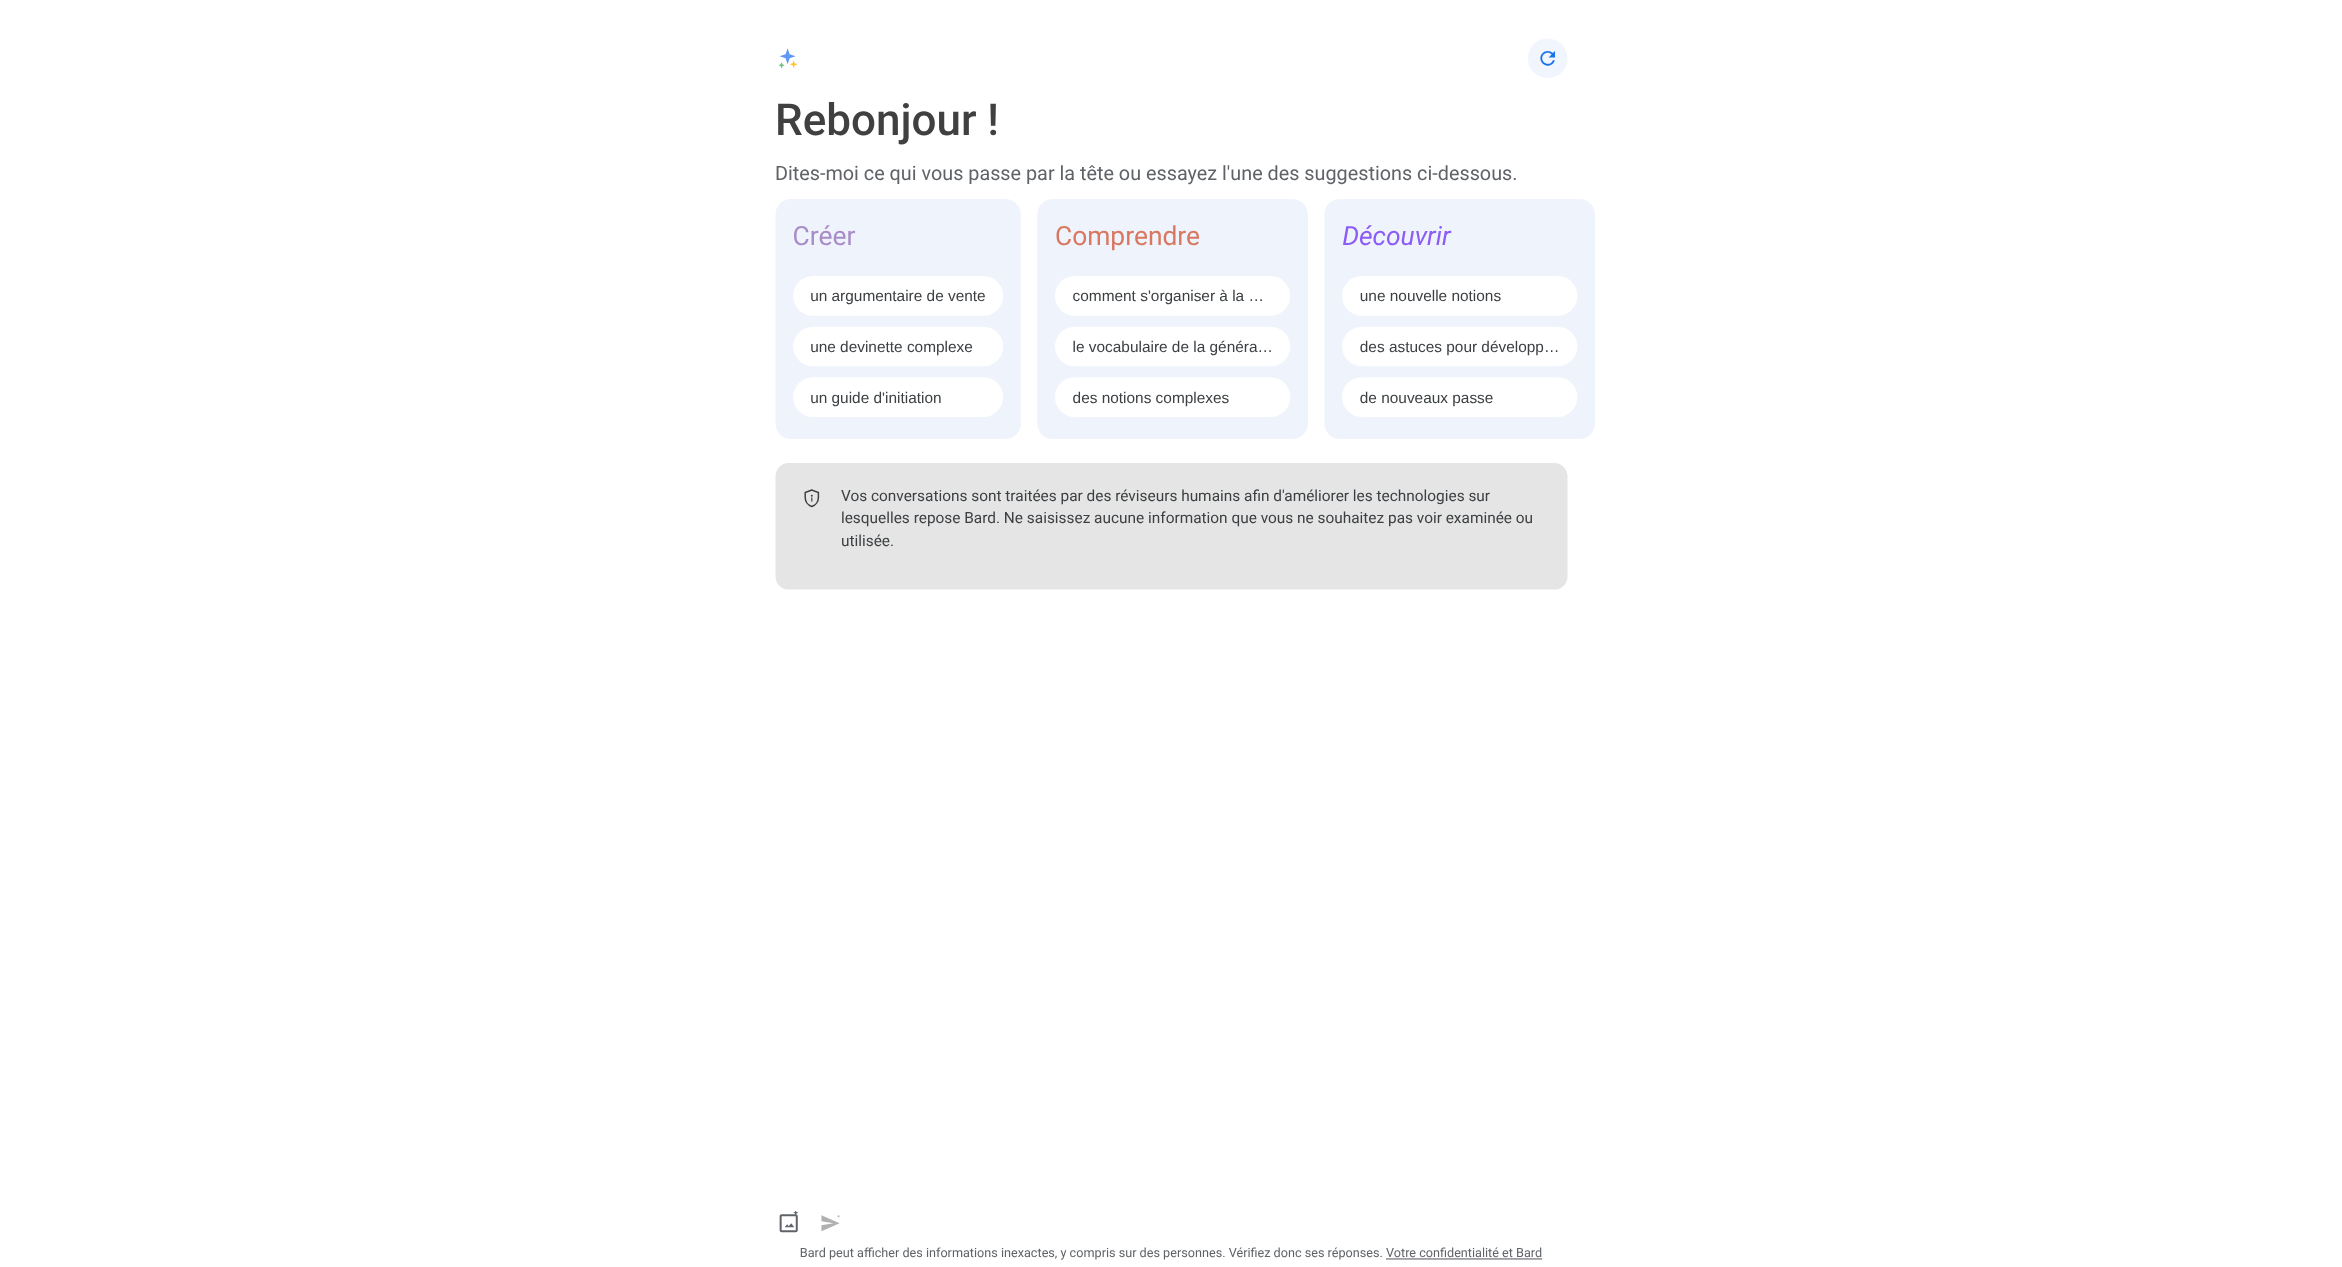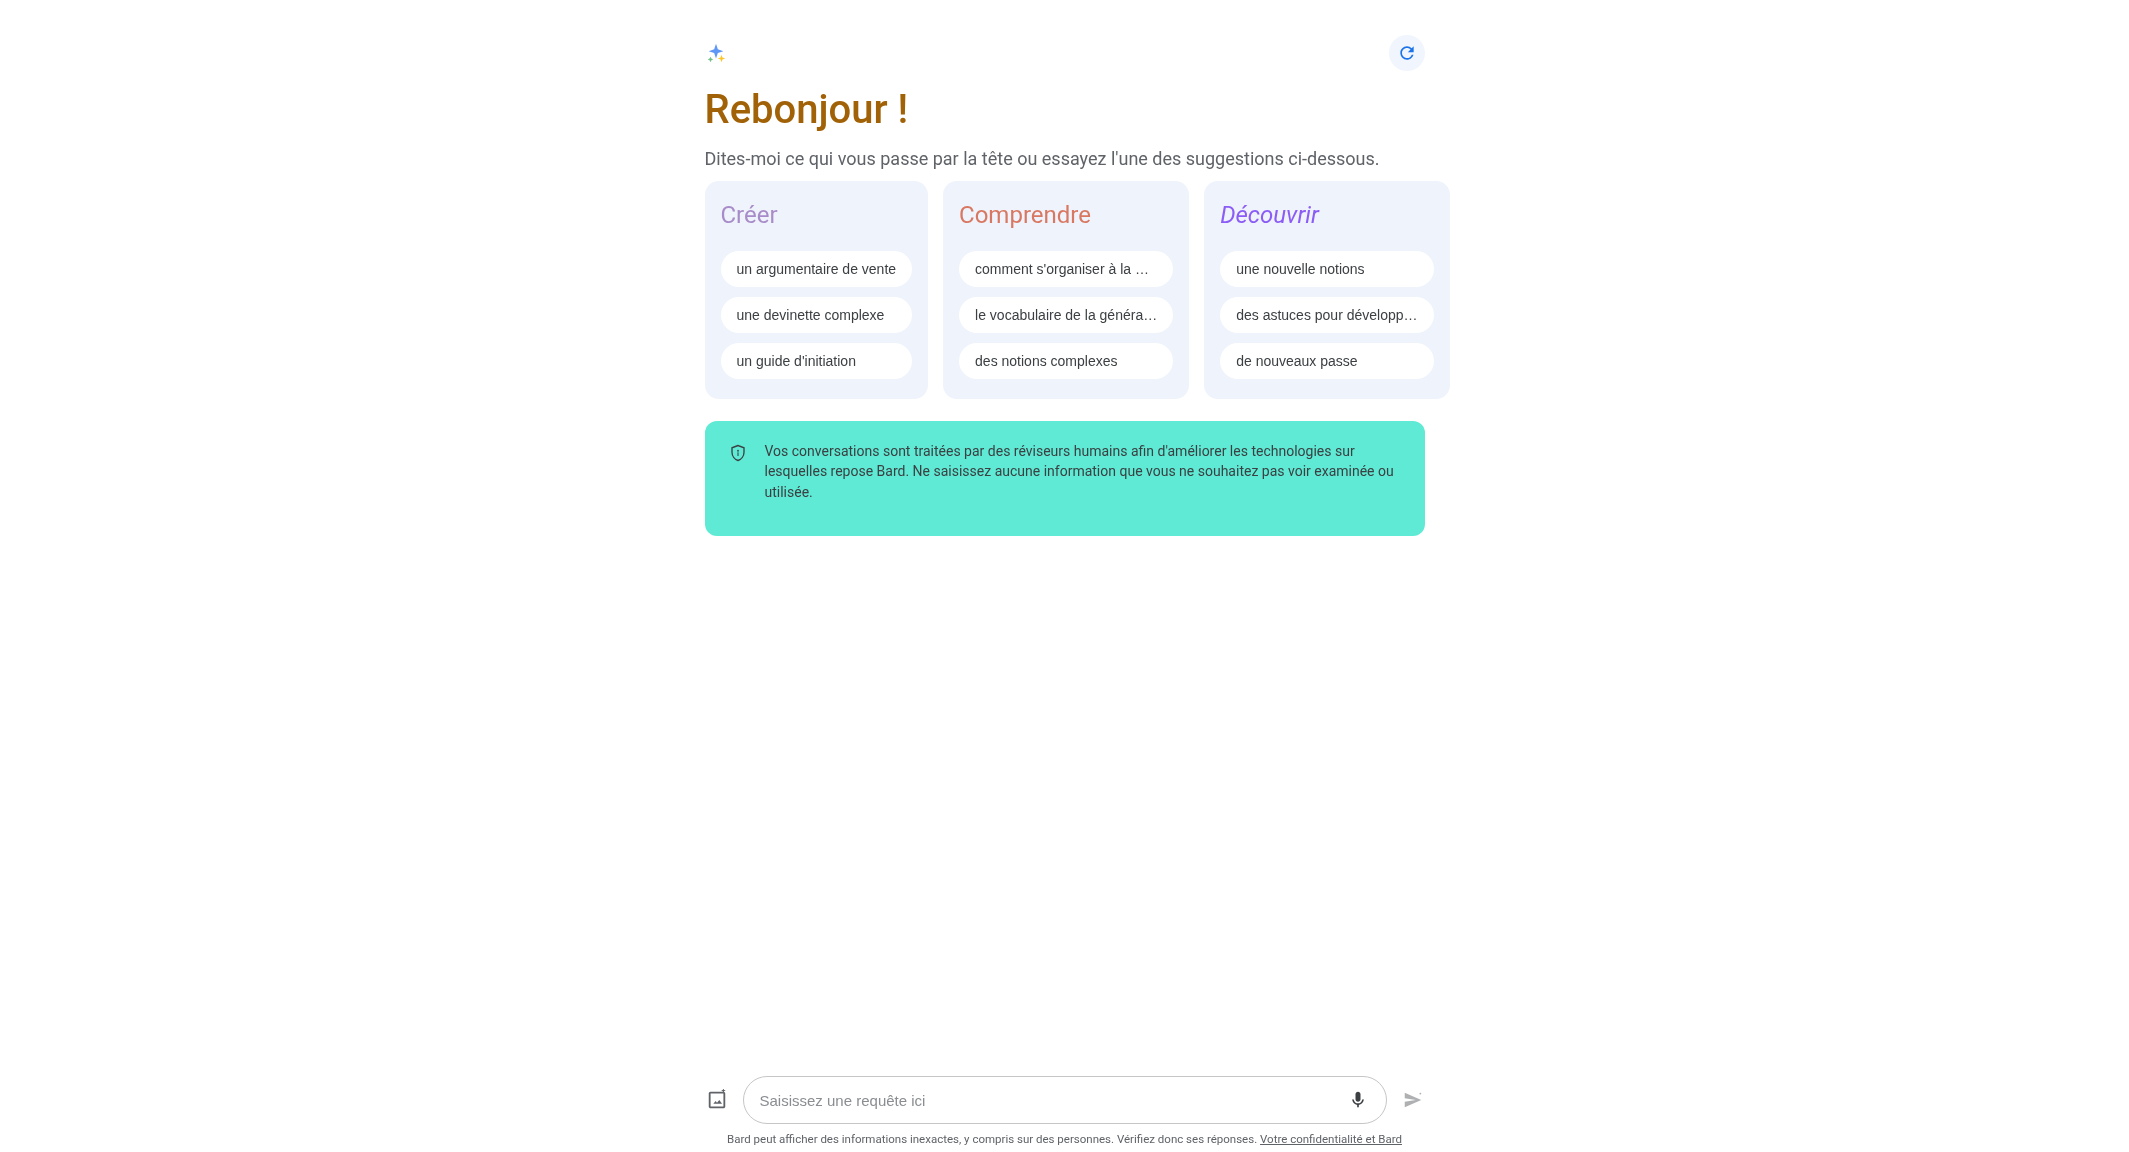--- a/index.html
+++ b/index.html
@@ -50,21 +50,21 @@
     }
 
     .refresh-button svg {
       width: 20px;
       height: 20px;
     }
 
     .greeting {
       font-size: 40px;
       font-weight: 500;
-      color: #a16207;
+      color: #404040;
       margin-bottom: 15px;
     }
 
     .subtitle {
       font-size: 18px;
       color: #5f6368;
       margin-bottom: 12px;
     }
 
     .cards-row {
@@ -114,21 +114,21 @@
       width: 100%;
       text-align: left;
       display: block;
     }
 
     .suggestion-pill:last-child {
       margin-bottom: 0;
     }
 
     .privacy-notice {
-      background: #5eead4;
+      background: #e5e5e5;
       border-radius: 12px;
       padding: 20px 24px;
       display: flex;
       gap: 18px;
       justify-content: flex-end;
     }
 
     .shield-icon {
       width: 18px;
       height: 20px;
@@ -310,28 +310,20 @@
 </div>
 
 <div class="bottom-section">
   <div class="input-row">
     <button class="upload-icon-btn">
       <svg viewBox="0 0 24 24" width="22" height="22">
         <path fill="#5f6368" d="M5 19h14V5H5v14zm0 2c-1.1 0-2-.9-2-2V5c0-1.1.9-2 2-2h14c1.1 0 2 .9 2 2v14c0 1.1-.9 2-2 2H5zm3-5l2.5-3 1.5 2 2.5-3 3 4H8z"></path>
         <path fill="#5f6368" d="M18 1l1.5 3L23 5.5 19.5 7 18 10 16.5 7 13 5.5 16.5 4z" transform="scale(0.5) translate(20,-2)"></path>
       </svg>
     </button>
-    <div class="input-container">
-      <input class="prompt-input" type="text" placeholder="Saisissez une requête ici" style="">
-      <button class="mic-button">
-        <svg viewBox="0 0 24 24" width="20" height="20">
-          <path fill="#3c4043" d="M12 14c1.66 0 3-1.34 3-3V5c0-1.66-1.34-3-3-3S9 3.34 9 5v6c0 1.66 1.34 3 3 3zm5.91-3c-.49 0-.9.36-.98.85C16.52 14.2 14.47 16 12 16s-4.52-1.8-4.93-4.15c-.08-.49-.49-.85-.98-.85-.61 0-1.09.54-1 1.14.49 3 2.89 5.35 5.91 5.78V20c0 .55.45 1 1 1s1-.45 1-1v-2.08c3.02-.43 5.42-2.78 5.91-5.78.1-.6-.39-1.14-1-1.14z"></path>
-        </svg>
-      </button>
-    </div>
     <button class="send-button">
       <svg viewBox="0 0 24 24" width="22" height="22">
         <path fill="#5f6368" d="M3 20l18-8L3 4v6l12 2-12 2z"></path>
         <circle cx="20" cy="5" r="1" fill="#5f6368"></circle>
       </svg>
     </button>
   </div>
   <div class="disclaimer">
     <span>Bard peut afficher des informations inexactes, y compris sur des personnes. Vérifiez donc ses réponses. </span><a class="disclaimer-link">Votre confidentialité et Bard</a>
   </div>

